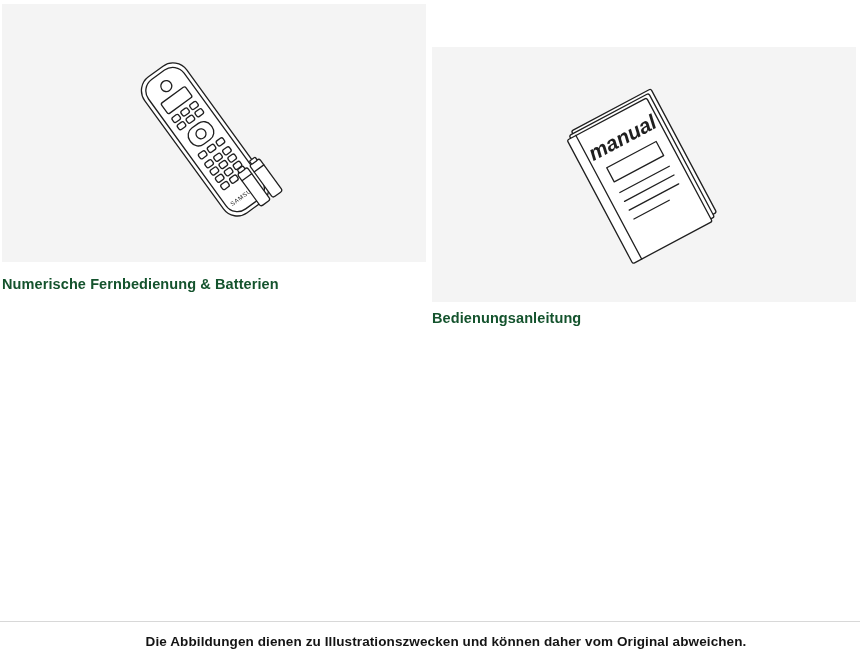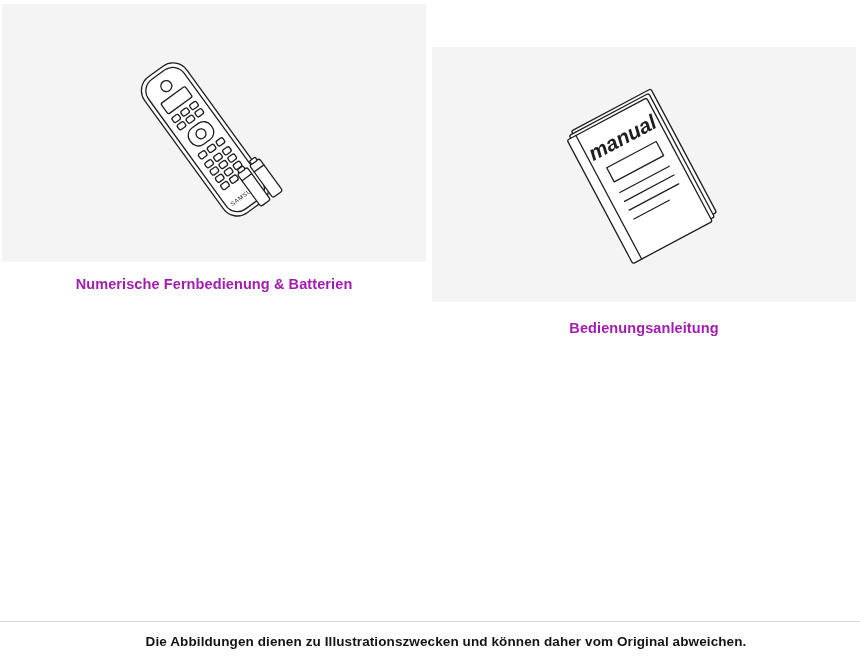--- a/index.html
+++ b/index.html
@@ -50,29 +50,28 @@
     width: 430px;
     height: 258px;
     margin: 4px 0 0 0;
   }
   .panel-c {
     width: 424px;
     height: 255px;
     margin: 0 0 0 2px;
   }
   .caption {
-    text-align: center;
     font-size: 14.5px;
     letter-spacing: 0.1px;
-    color: #a21caf;
+    color: #14532d;
     font-weight: 600;
   }
   .cap-a { margin: 14px 0 0 2px; width: 424px; }
   .cap-b { margin: 15px 0 0 0; width: 430px; }
-  .cap-c { margin: 18px 0 0 2px; width: 424px; }
+  .cap-c { margin: 8px 0 0 2px; width: 424px; }
 
   .row2 {
     margin-top: 47px;
   }
 
   .footnote-wrap {
     position: absolute;
     left: 0;
     right: 0;
     bottom: 0;

